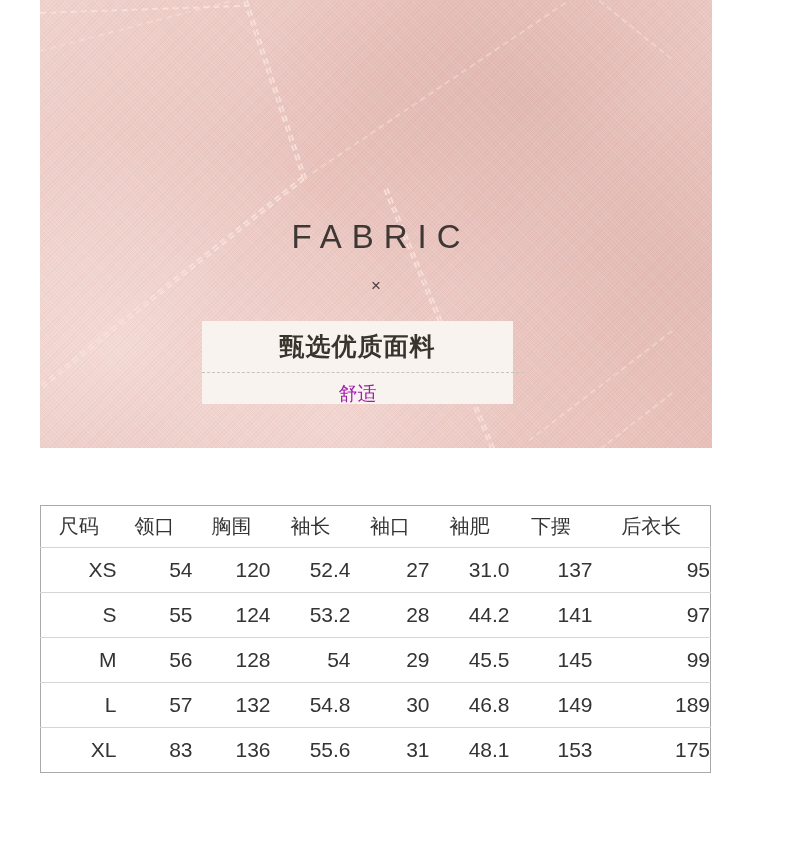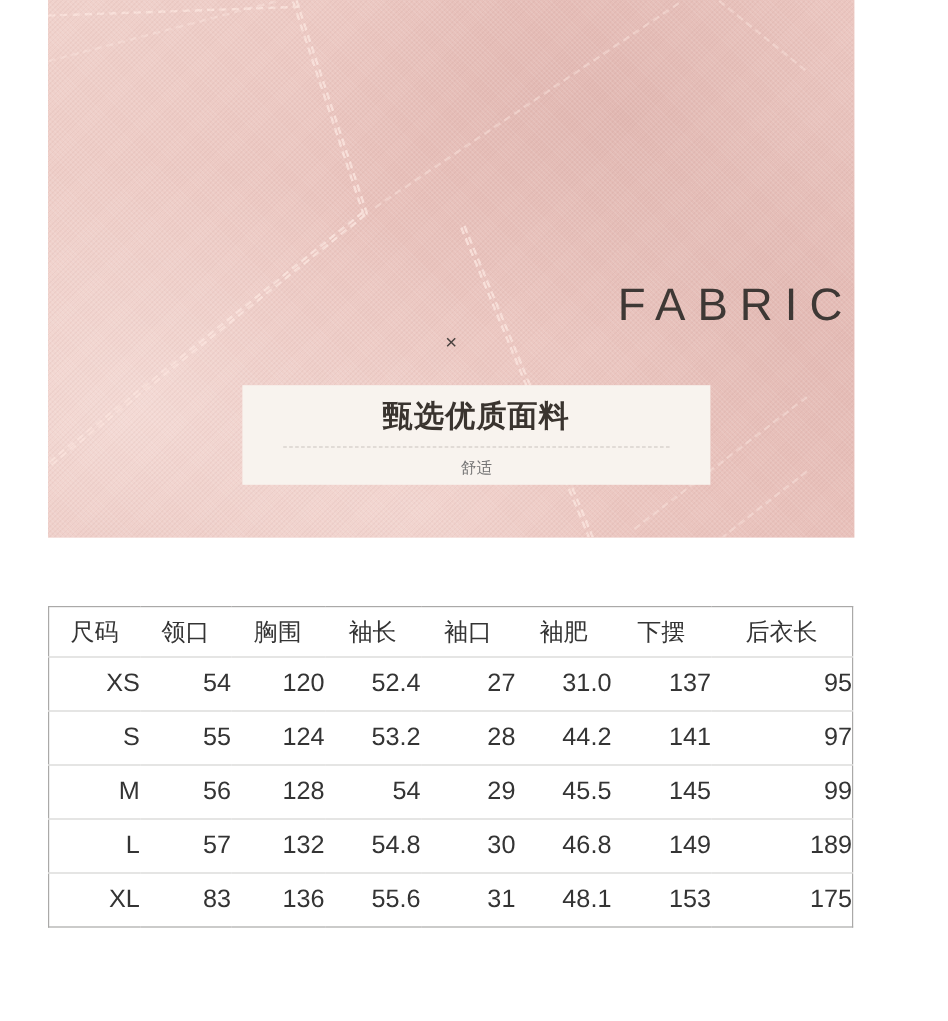--- a/index.html
+++ b/index.html
@@ -27,41 +27,41 @@
       repeating-linear-gradient(45deg, rgba(255,255,255,0.09) 0 1px, transparent 1px 3px),
       repeating-linear-gradient(-45deg, rgba(150,90,85,0.05) 0 1px, transparent 1px 3px);
     pointer-events:none;
   }
   .stitch { position:absolute; transform-origin:0 0; }
   .stitch1 { border-top:2px dashed rgba(249,224,218,0.95); height:0; }
   .stitch2 { border-top:2px dashed rgba(249,224,218,0.95); border-bottom:2px dashed rgba(249,224,218,0.95); height:5px; }
   .faint   { opacity:0.55; }
 
   .fabric-title {
-    position:absolute; left:0; top:234px; width:100%; text-align:right;
-    font-size:38px; font-weight:300; letter-spacing:10px; padding-left:10px;
+    position:absolute; left:0; top:218px; width:100%; text-align:center;
+    font-size:33px; font-weight:300; letter-spacing:10px; padding-left:10px;
     color:#3e3835; z-index:3;
   }
   .fabric-x {
     position:absolute; left:0; top:276px; width:100%; text-align:center;
     font-size:17px; color:#48413e; z-index:3;
   }
   .fabric-card {
-    position:absolute; left:162px; top:321px; width:390px; height:83px;
+    position:absolute; left:162px; top:321px; width:311px; height:83px;
     background:#f8f3ee; z-index:3; text-align:center;font-family:Liberation Serif, serif;
   }
   .card-heading {
     padding-top:9px; font-size:25px; font-weight:700; color:#3a342f;
     letter-spacing:1px;
   }
   .card-divider {
     width:322px; margin:9px auto 0 auto;
     border-top:1px dashed #c9c3be; height:0;
   }
-  .card-sub { margin-top:8px; font-size:13px; color:#737373; }
+  .card-sub { margin-top:8px; font-size:19px; color:#a21caf; }
 
   
   .size-table {
     position:absolute; left:40px; top:505px; width:670px;
     border-collapse:collapse; table-layout:fixed;
     border:1px solid #aaa9a8;
     color:#343434;
   }
   .size-table th {
     height:42px; font-weight:400; font-size:20px; text-align:center;

